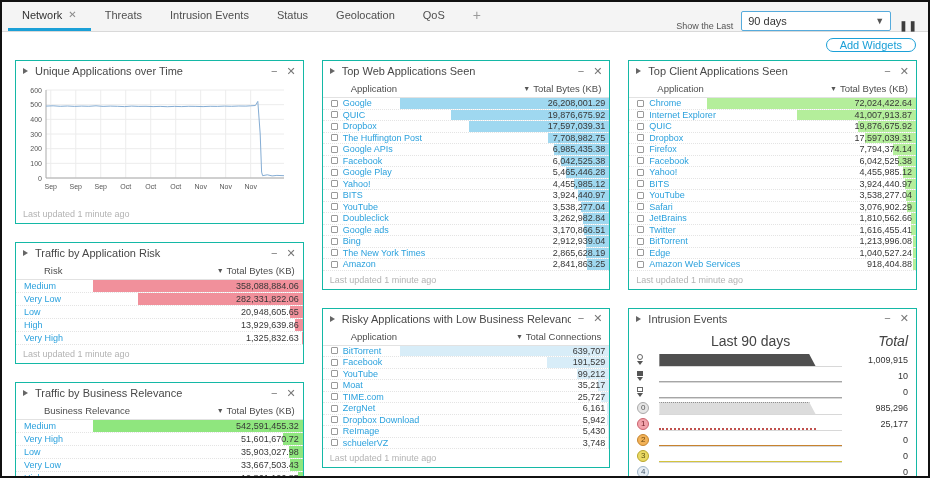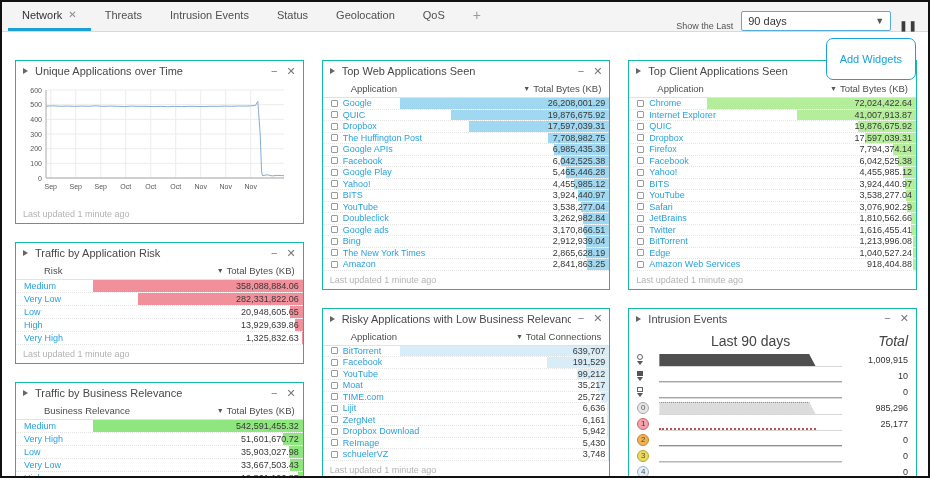--- a/index.html
+++ b/index.html
@@ -15,21 +15,21 @@
   .tab .tclose { color:#8a8a8a; font-size:10px; }
   .tab.addtab { color:#9a9a9a; font-size:14px; }
   .topbar-right { display:flex; align-items:flex-end; gap:8px; }
   .show-last { font-size:9px; color:#555; }
   .range-select { width:150px; height:20px; border:1px solid #56abdc; background:#fff; border-radius:2px; display:flex; align-items:center; justify-content:space-between; padding:0 6px; font-size:11px; color:#333; }
   .range-select .caret { font-size:9px; color:#555; }
   .pause-btn { font-size:10px; color:#3c3c3c; letter-spacing:1px; font-weight:bold; }
 
   
   .content { position:relative; padding:28px 11px 0 13px; }
-  .add-widgets { position:absolute; top:6px; right:12px; background:#fff; border:1px solid #1ba0d7; color:#1ba0d7; font-size:11px; padding:14px 13px; border-radius:7px; font-family:inherit; }
+  .add-widgets { position:absolute; top:6px; right:12px; background:#fff; border:1px solid #1ba0d7; color:#1ba0d7; font-size:11px; padding:0 13px; border-radius:7px; font-family:inherit; }
   .cols { display:flex; gap:18px; align-items:flex-start; }
   .col { flex:1 1 0; min-width:0; }
 
   
   .widget { border:1px solid #14b8a6; background:#fff; margin-bottom:18px; overflow:hidden; }
   .w-hdr { height:20px; display:flex; align-items:center; padding:0 7px; gap:7px; }
   .tri { width:0; height:0; border-left:5px solid #666; border-top:3.5px solid transparent; border-bottom:3.5px solid transparent; }
   .w-title { font-size:11px; color:#484848; flex:1; white-space:nowrap; overflow:hidden; }
   .w-icons { display:flex; gap:9px; color:#777; font-size:11px; }
   .w-footer { font-size:9px; color:#b3b3b3; padding:4px 7px 4px 7px; }
@@ -523,30 +523,20 @@
               <span class="bar" style="background: rgb(216, 237, 248); width: 2.94%;"></span>
               <span class="fg">
                 <span class="appname">
                   <span class="cbx"></span>
                   <span>TIME.com</span>
                 </span>
                 <span class="val">25,727</span>
               </span>
             </div>
             <div class="lrow" style="height: 11.5px;">
-              <span class="bar" style="background: rgb(216, 237, 248); width: 0.76%;"></span>
-              <span class="fg">
-                <span class="appname">
-                  <span class="cbx"></span>
-                  <span>Lijit</span>
-                </span>
-                <span class="val">6,636</span>
-              </span>
-            </div>
-            <div class="lrow" style="height: 11.5px;">
               <span class="bar" style="background: rgb(216, 237, 248); width: 0.7%;"></span>
               <span class="fg">
                 <span class="appname">
                   <span class="cbx"></span>
                   <span>ZergNet</span>
                 </span>
                 <span class="val">6,161</span>
               </span>
             </div>
             <div class="lrow" style="height: 11.5px;">

